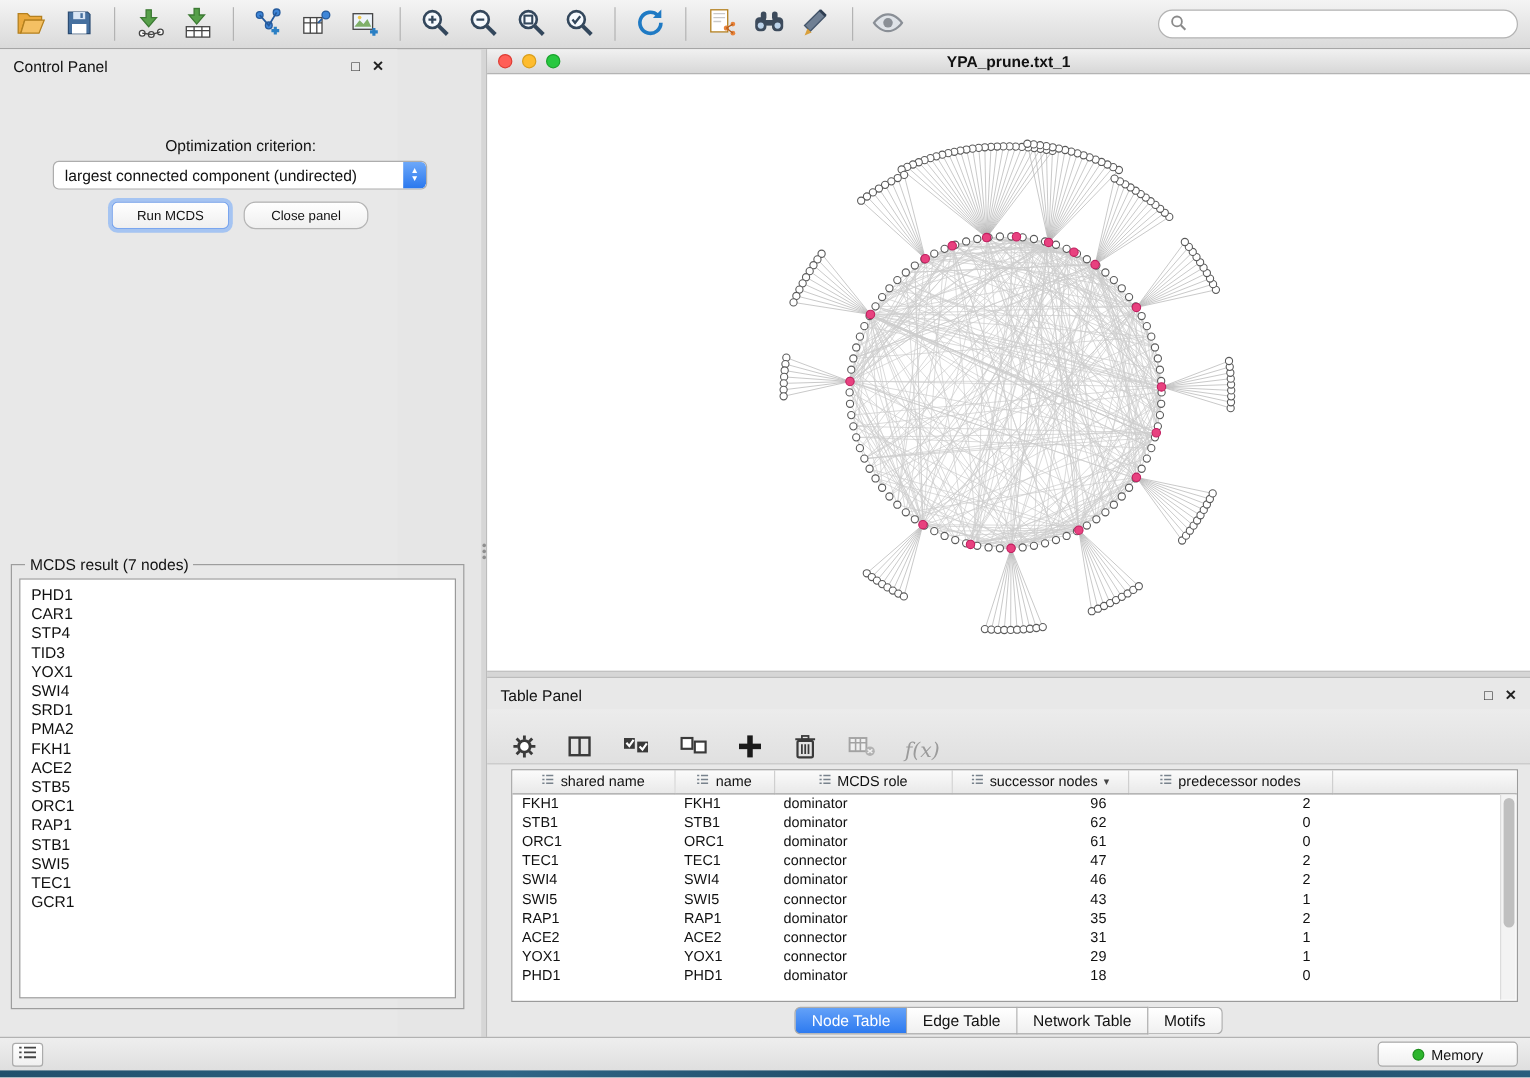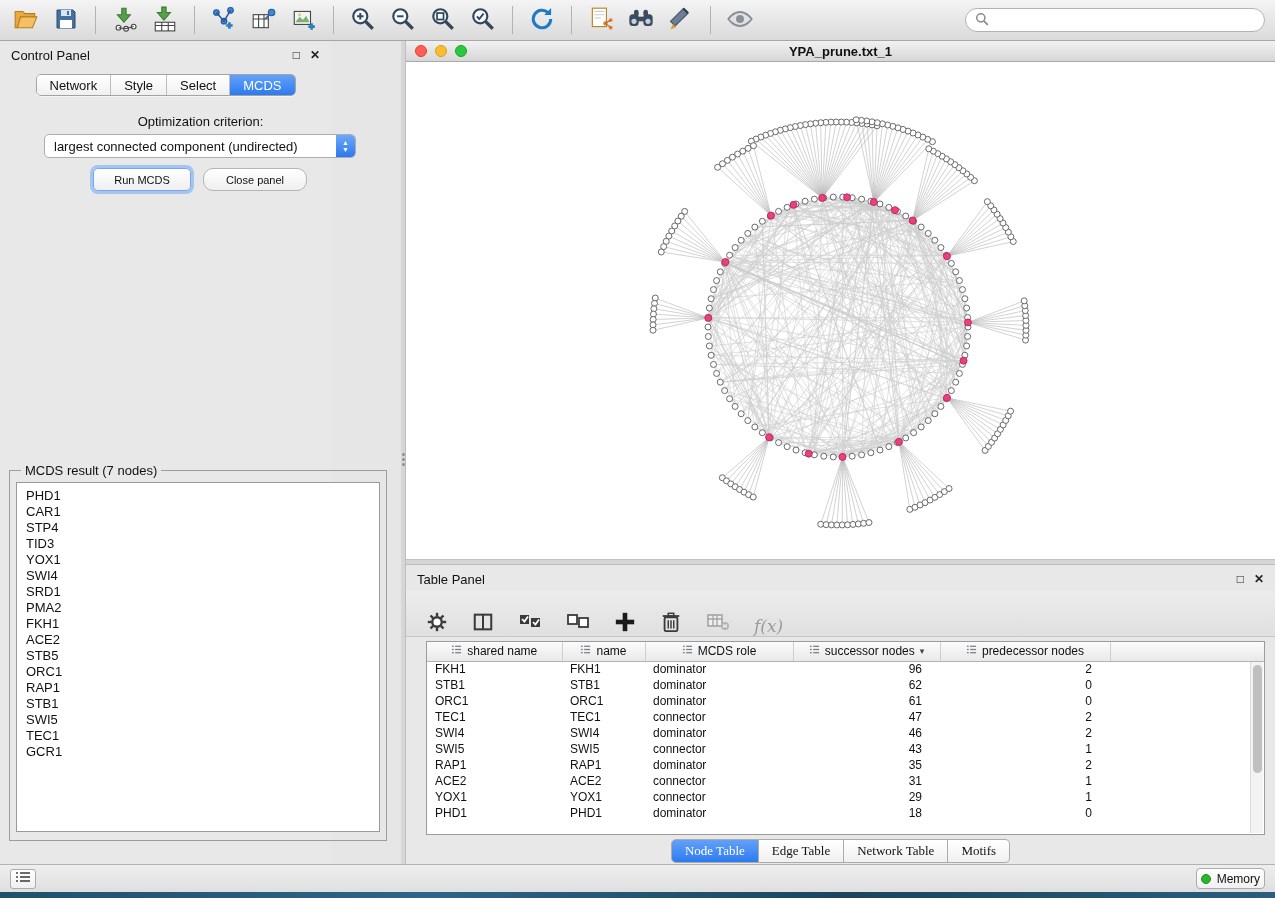--- a/index.html
+++ b/index.html
@@ -78,33 +78,33 @@
   thead th { height:19px; background:linear-gradient(#fbfbfb,#e9e9e9); border-right:1px solid #cfcfcf;
     border-bottom:1px solid #b2b2b2; font-weight:normal; font-size:12px; white-space:nowrap; overflow:hidden; }
   thead th .th-inner { display:flex; align-items:center; justify-content:center; gap:5px; }
   thead th.filler { border-right:none; }
   .sort-arrow { font-size:9px; color:#444; }
   tbody td { height:16px; font-size:12px; padding:0 8px; white-space:nowrap; overflow:hidden; }
   tbody td.num { text-align:right; padding-right:18px; }
   .table-scrollbar { position:absolute; right:1px; top:20px; bottom:1px; width:13px; background:#f3f3f3; border-left:1px solid #dcdcdc; }
   .table-scroll-thumb { position:absolute; left:2px; top:3px; width:9px; height:108px; background:#bfbfbf; border-radius:5px; }
   .bottom-tabs { position:absolute; left:0; right:0; top:274px; display:flex; justify-content:center; }
-  .btab { padding:3px 13px; font-size:13px; background:linear-gradient(#fff,#f0f0f0); border:1px solid #ababab; border-left:none; display:flex; align-items:center;font-family:Liberation Serif, serif; }
+  .btab { padding:3px 13px; font-size:13px; background:linear-gradient(#fff,#f0f0f0); border:1px solid #ababab; border-left:none; display:flex; align-items:center; }
   .btab:first-child { border-left:1px solid #ababab; border-radius:5px 0 0 5px; }
   .btab:last-child { border-radius:0 5px 5px 0; }
   .btab.active { background:linear-gradient(#63a1f8,#2d7af0); color:#fff; }
 
   
   .statusbar { position:absolute; left:0; top:864px; width:1275px; height:28px;
     background:linear-gradient(#eeeeee,#dfdfdf); border-top:1px solid #b2b2b2;
     display:flex; align-items:center; padding:0 10px; }
   .list-btn { width:26px; height:20px; border:1px solid #ababab; border-radius:3px; background:linear-gradient(#fff,#f0f0f0);
     display:flex; align-items:center; justify-content:center; }
   .memory-btn { margin-left:auto; height:21px; border:1px solid #ababab; border-radius:4px;
-    background:linear-gradient(#fff,#f0f0f0); display:flex; align-items:center; gap:6px; padding:0 4px; font-size:12px; }
+    background:linear-gradient(#fff,#f0f0f0); display:flex; align-items:center; gap:6px; padding:0 28px; font-size:12px; }
   .mem-dot { width:10px; height:10px; border-radius:50%; background:#2db52d; border:1px solid #1d8f1d; }
   .desktop-strip { position:absolute; left:0; top:892px; width:1275px; height:6px;
     background:linear-gradient(90deg,#21506c,#2e6586,#1c445d,#2a5e7e); }
 </style>
 </head>
 <body>
 
 <div class="app">
 
   <div class="toolbar">
@@ -247,26 +247,20 @@
   </div>
 
   <div class="control-panel">
     <div class="panel-header">
       <span>Control Panel</span>
       <span class="win-btns">
         <span class="win-btn">□</span>
         <span class="win-btn">✕</span>
       </span>
     </div>
-    <div class="seg-control" id="cp-tabs">
-        <div class="seg">Network</div>
-        <div class="seg">Style</div>
-        <div class="seg">Select</div>
-        <div class="seg active">MCDS</div>
-      </div>
     <div class="opt-label">Optimization criterion:</div>
     <div class="dropdown">
       <span class="dd-value">largest connected component (undirected)</span>
       <span class="dd-stepper">
           <span>▲</span>
           <span>▼</span>
         </span>
     </div>
     <div class="mac-btn btn-run">Run MCDS</div>
     <div class="mac-btn btn-close">Close panel</div>

